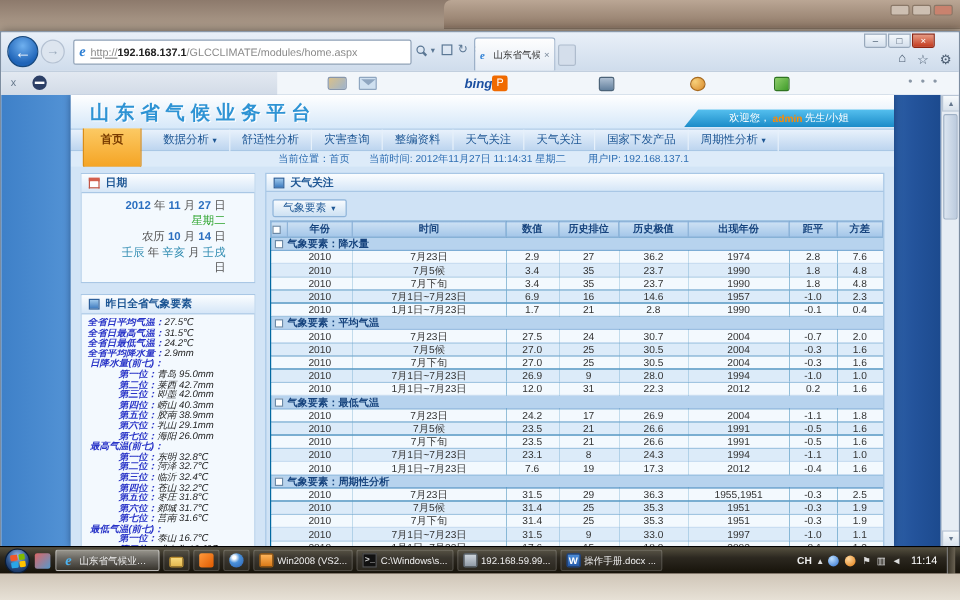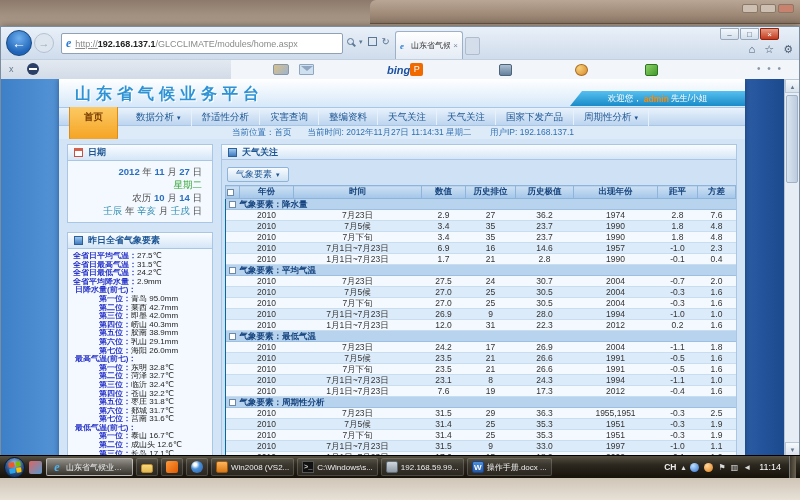--- a/index.html
+++ b/index.html
@@ -99,27 +99,27 @@
 
   
   .panel-hdr { height:16px; background:linear-gradient(180deg,#fbfdff,#d5e6f7); border-bottom:1px solid #a9c7e5;
     display:flex; align-items:center; gap:5px; padding-left:6px; font-size:9px; font-weight:bold; color:#1d5694; }
   .pico { width:9px; height:9px; display:inline-block; }
   .pico-cal { background:#fff; border:1px solid #c05545; border-top:3px solid #d4604e; }
   .pico-doc { background:linear-gradient(180deg,#9ec8ec,#3f7cc0); border:1px solid #2d5f9a; }
 
   .sidebar { position:absolute; left:8px; top:5px; width:146px; bottom:0; overflow:hidden; }
   .panel { border:1px solid #a9c7e5; background:#f3f9fe; }
-  .cal-body { padding:4px 10px 5px; text-align:right; font-size:9.5px; line-height:13px; color:#555; }
+  .cal-body { padding:4px 24px 5px; text-align:right; font-size:9.5px; line-height:13px; color:#555; }
   .c-num { color:#2b6fc0; font-weight:bold; }
   .c-txt { color:#555; }
   .c-week { color:#2fa52f; }
   .c-gz { color:#2e8bb0; }
   .panel2 { margin-top:9px; }
-  .sum-body { padding:3px 2px 0 5px; font-size:8px; line-height:8.6px; white-space:nowrap; }
+  .sum-body { padding:3px 2px 0 5px; font-size:8px; line-height:8.6px; white-space:nowrap;font-style:italic; }
   .sline { overflow:hidden; }
   .slabel { color:#2a35c8; font-weight:bold; }
   .sval { color:#222; }
   .sline.rk { padding-left:26px; }
   .sline.sect { padding-left:2px; }
 
   .main { position:absolute; left:162px; right:8px; top:5px; bottom:0; }
   .main-body { position:absolute; left:0; right:0; top:16px; bottom:0; border:1px solid #a9c7e5; border-top:none;
     background:#cfe2f5; padding:3px; overflow:hidden; }
   .filter-btn { display:inline-flex; align-items:center; gap:4px; height:15px; padding:0 8px; margin:2px 0 3px 2px;

